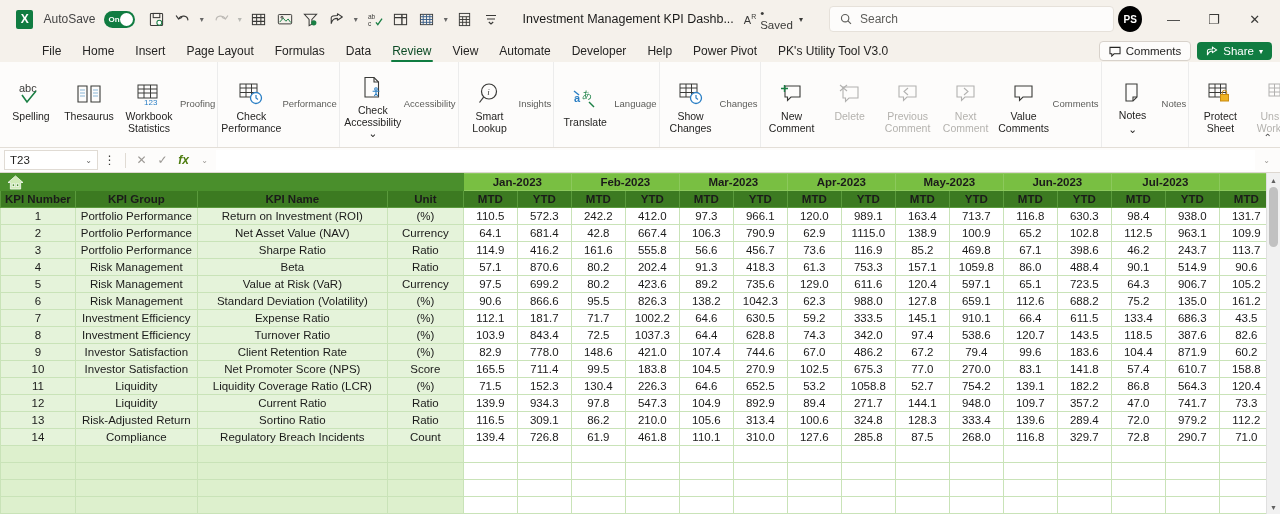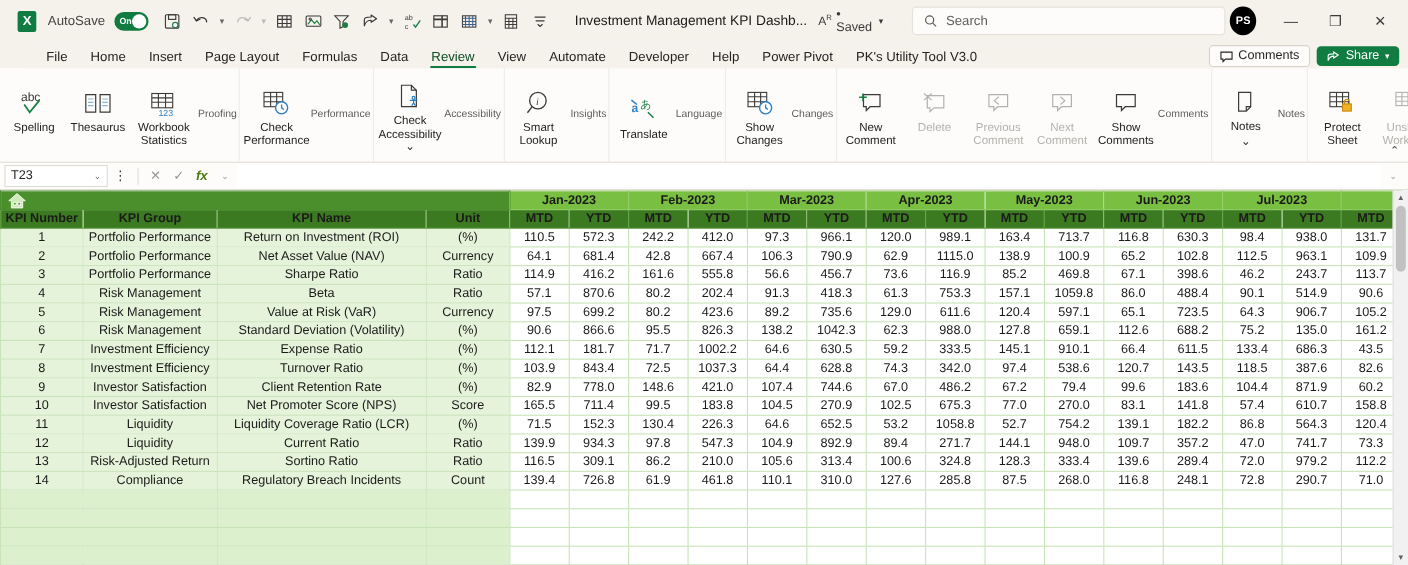--- a/index.html
+++ b/index.html
@@ -464,21 +464,21 @@
           </svg>
         </span>
         <span class="lbl">Next Comment</span>
       </div>
       <div class="rbtn">
         <span class="glyph">
           <svg width="26" height="24" viewBox="0 0 26 24" fill="none" stroke="#3a3a38" stroke-width="1.1">
             <path d="M4 4h17v11h-9l-3.5 3.5V15H4z"></path>
           </svg>
         </span>
-        <span class="lbl">Show Comments</span>
+        <span class="lbl">Value Comments</span>
       </div>
     </div>
     <div class="rgroup-label">Comments</div>
   </div>
 
   <div class="rgroup">
     <div class="ritems">
       <div class="rbtn">
         <span class="glyph">
           <svg width="24" height="24" viewBox="0 0 24 24" fill="none" stroke="#3a3a38" stroke-width="1.1">
@@ -886,21 +886,21 @@
           <td class="c-val">726.8</td>
           <td class="c-val">61.9</td>
           <td class="c-val">461.8</td>
           <td class="c-val">110.1</td>
           <td class="c-val">310.0</td>
           <td class="c-val">127.6</td>
           <td class="c-val">285.8</td>
           <td class="c-val">87.5</td>
           <td class="c-val">268.0</td>
           <td class="c-val">116.8</td>
-          <td class="c-val">248.1</td>
+          <td class="c-val">329.7</td>
           <td class="c-val">72.8</td>
           <td class="c-val">290.7</td>
           <td class="c-val">71.0</td>
         </tr>
         <tr>
           <td class="c-empty-green"></td>
           <td class="c-empty-green"></td>
           <td class="c-empty-green"></td>
           <td class="c-empty-green"></td>
           <td class="c-empty-white"></td>

